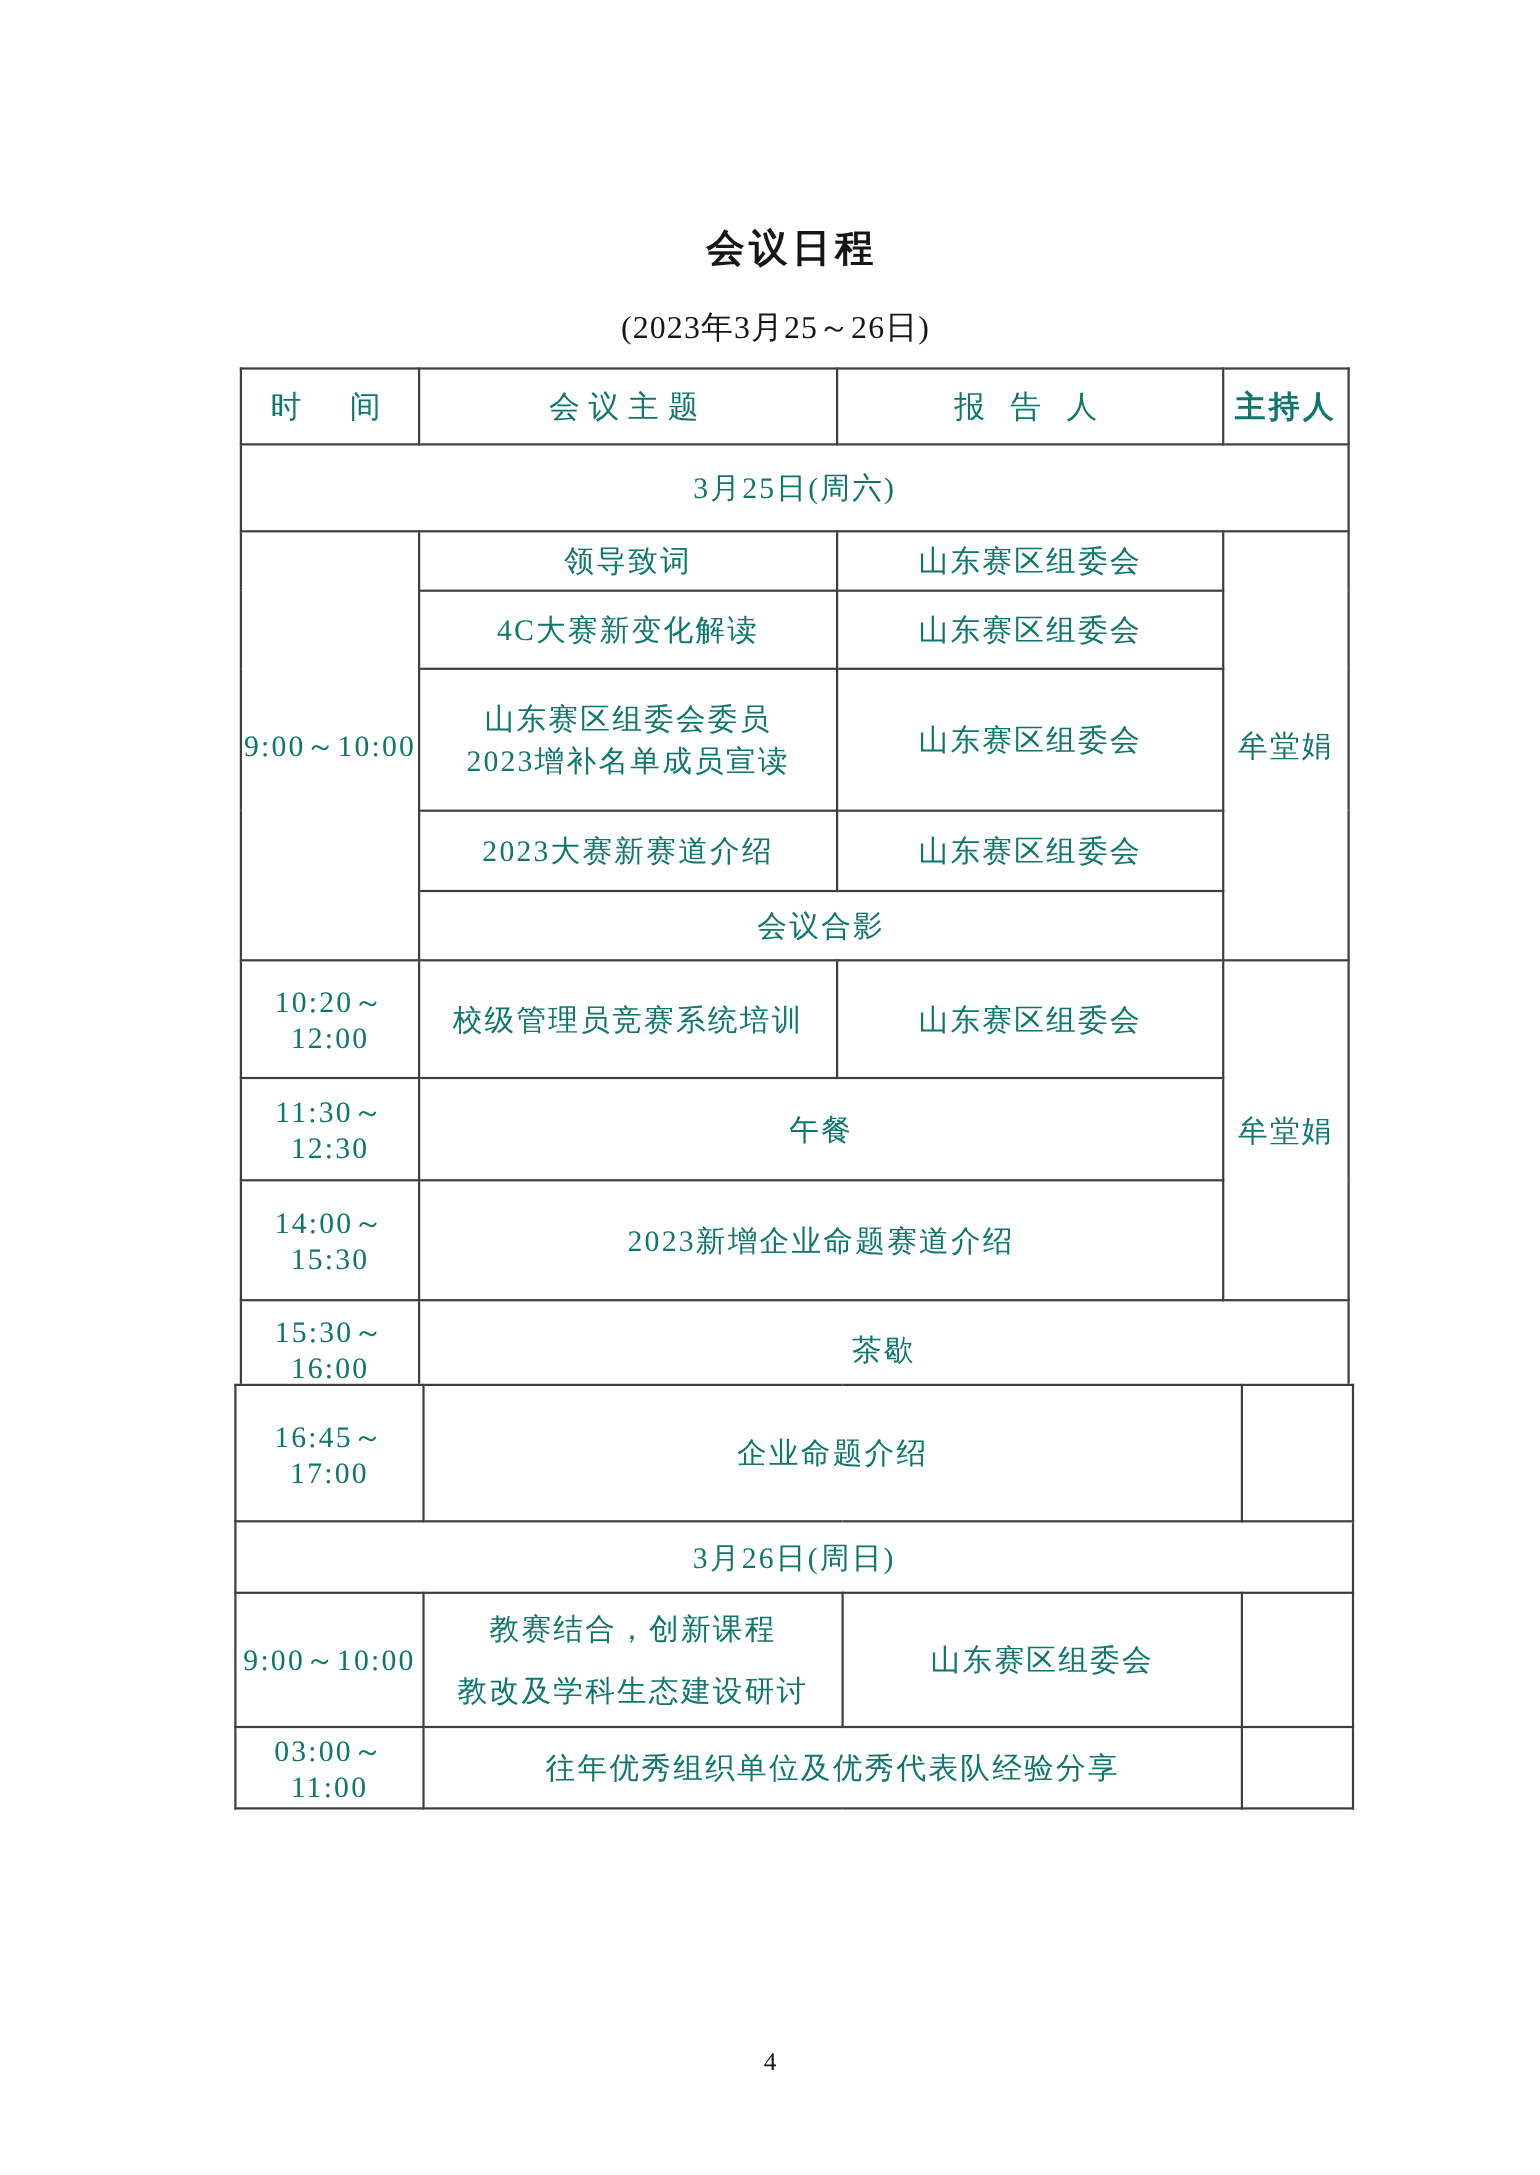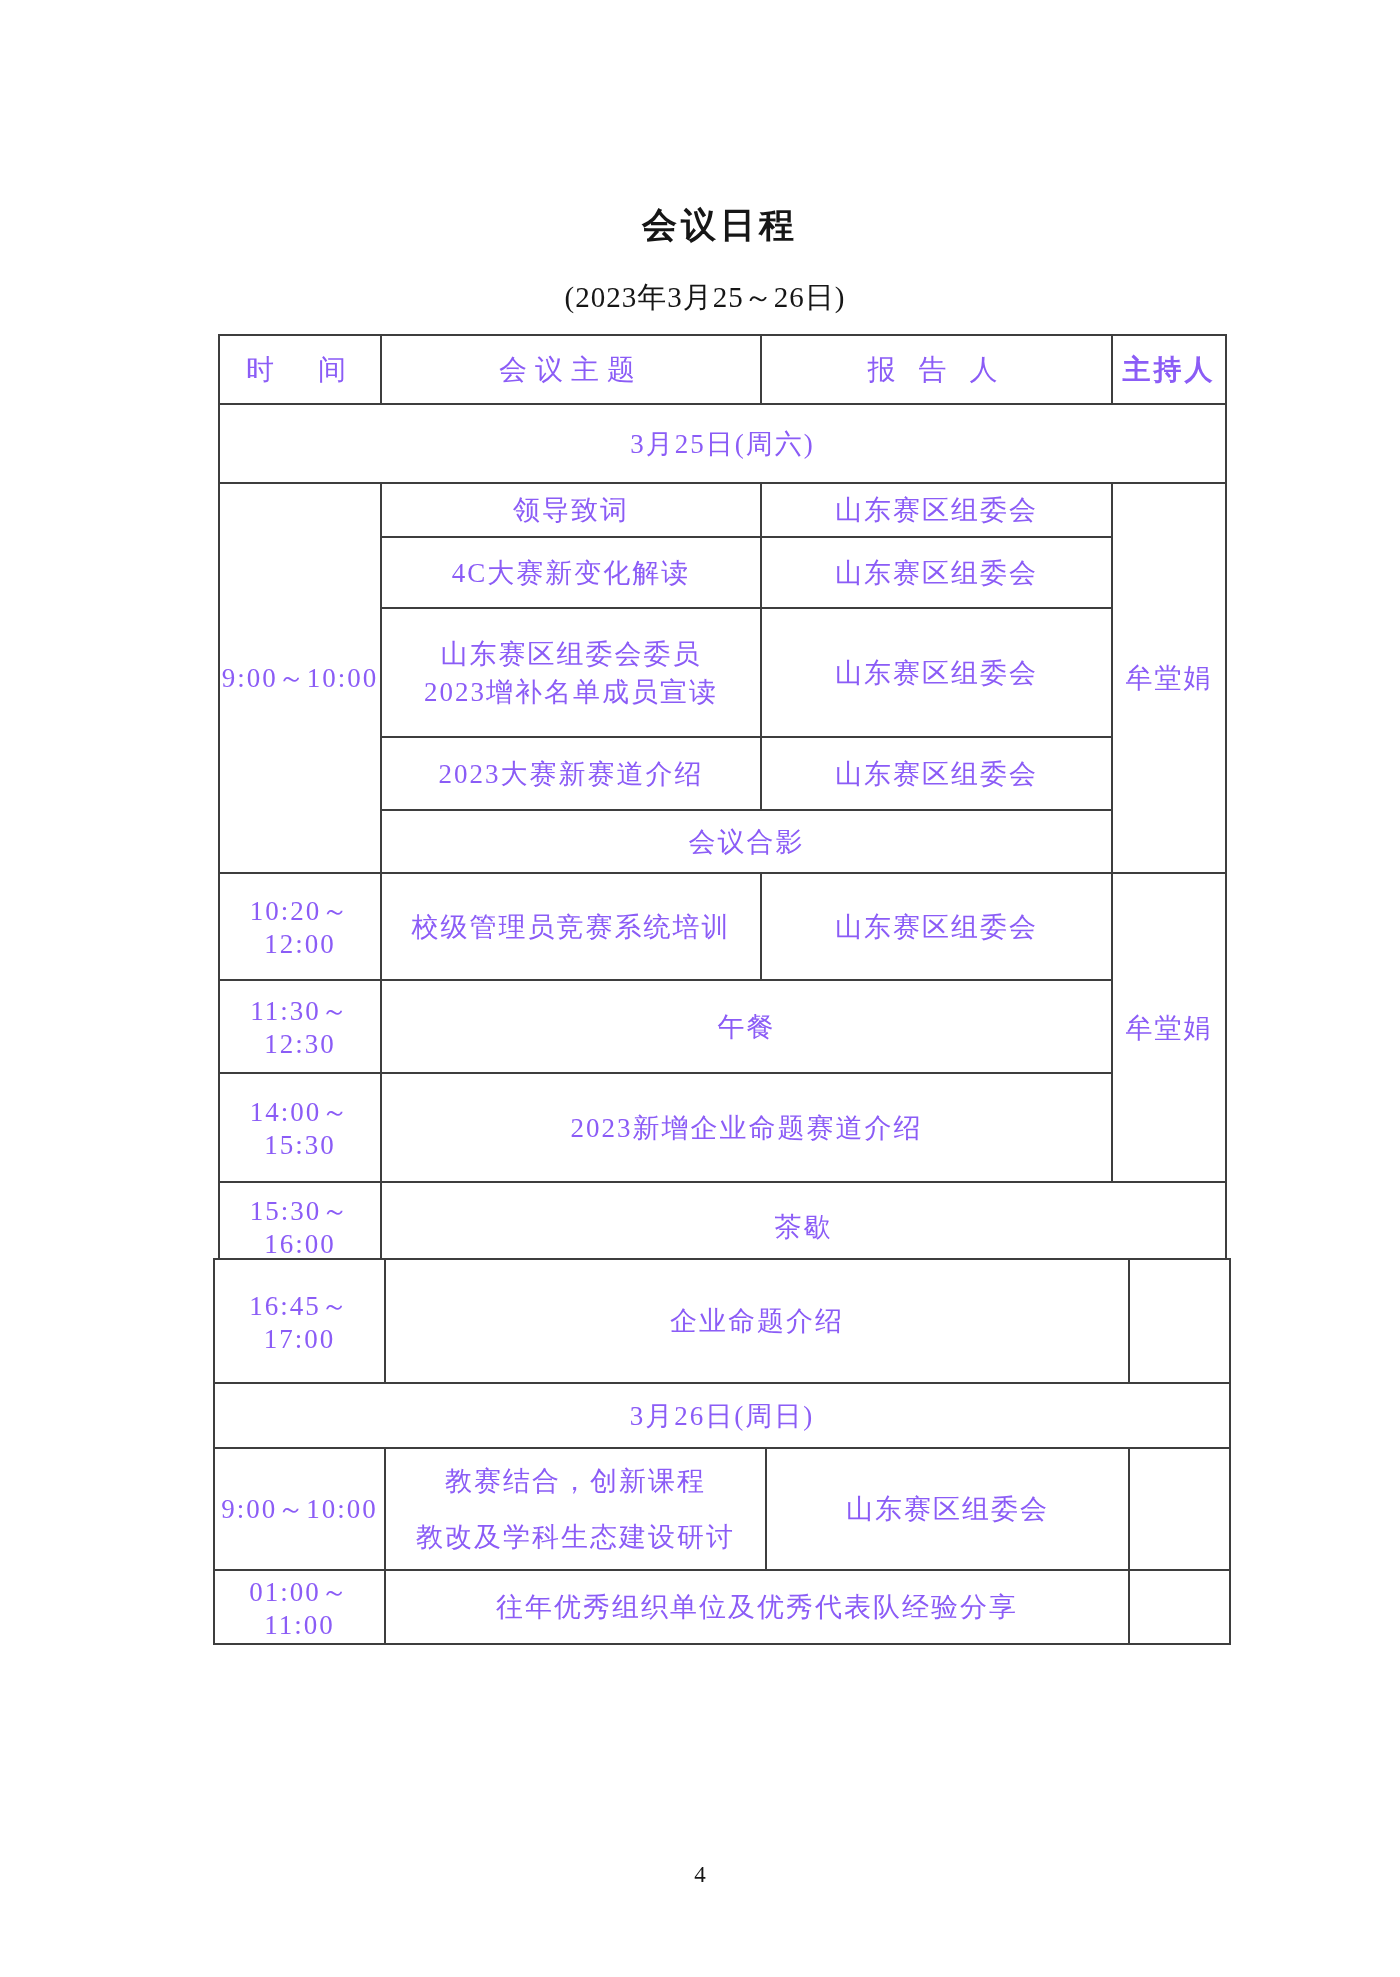--- a/index.html
+++ b/index.html
@@ -7,21 +7,21 @@
         font-family:"Liberation Serif","DejaVu Serif",serif;color:#161616;overflow:hidden;}
   .doc-title{position:absolute;top:202px;left:20px;width:1400px;text-align:center;
         font-family:"Liberation Sans","DejaVu Sans",sans-serif;font-weight:bold;
         font-size:35px;letter-spacing:4px;}
   .doc-subtitle{position:absolute;top:278px;left:5px;width:1400px;text-align:center;
         font-size:29px;letter-spacing:1px;}
   table.sched{position:absolute;border-collapse:collapse;table-layout:fixed;background:#fff;}
   #table1{left:218px;top:334px;width:1007px;}
   #table2{left:213px;top:1258px;width:1016px;}
   .sched td,.sched th{border:2px solid #3e3e3e;text-align:center;vertical-align:middle;
-        font-size:27px;font-weight:normal;padding:0;letter-spacing:2px;color:#8b5cf6;}
+        font-size:27px;font-weight:normal;padding:0;letter-spacing:2px;color:#0f766e;}
   .sched th{font-size:28px;letter-spacing:8px;font-weight:normal;}
   th.host-h{font-weight:bold;letter-spacing:3px;}
   .speaker{letter-spacing:5px;}
   .host-name{letter-spacing:7px;}
   .time{letter-spacing:1px;}
   .time-merged{padding-bottom:114px;}
   .up{padding-bottom:26px;}
   .vtop{vertical-align:top;padding-top:8px;}
   .vtop4{vertical-align:top;padding-top:4px;}
   .vtop6{vertical-align:top;padding-top:6px;}
@@ -120,21 +120,21 @@
       <tr style="height:122px">
         <td class="time up">9:00～10:00</td>
         <td class="lines-lg">
           <div>教赛结合，创新课程</div>
           <div>教改及学科生态建设研讨</div>
         </td>
         <td class="speaker">山东赛区组委会</td>
         <td></td>
       </tr>
       <tr style="height:74px">
-        <td class="time">01:00～11:00</td>
+        <td class="time">03:00～11:00</td>
         <td colspan="2">往年优秀组织单位及优秀代表队经验分享</td>
         <td></td>
       </tr>
     </tbody>
   </table>
 
   <div class="page-num">4</div>
 
 </div>
 

